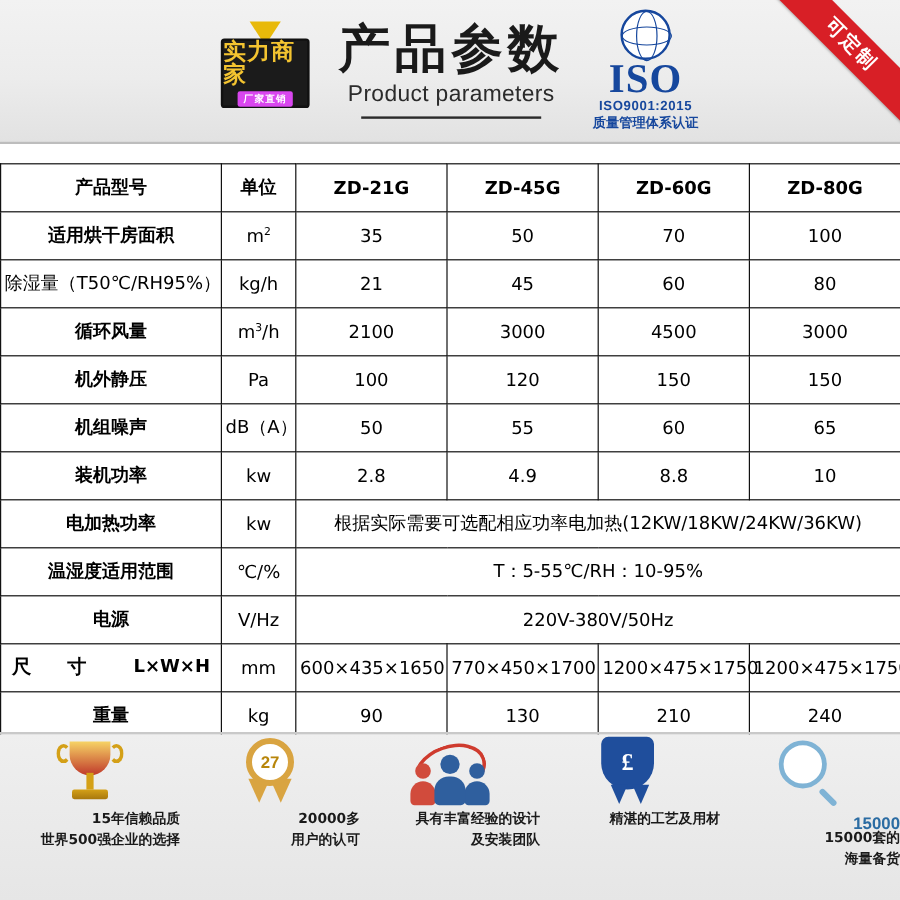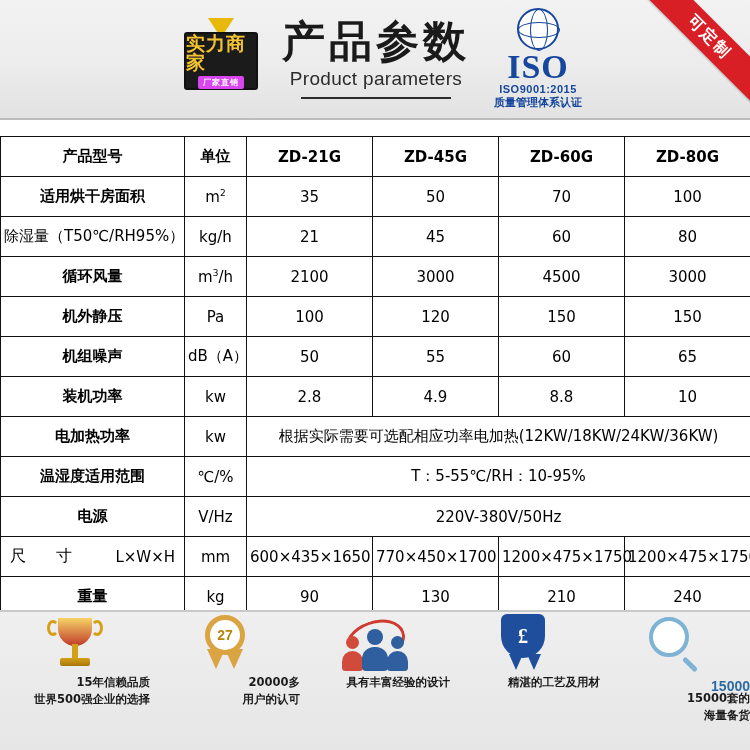--- a/index.html
+++ b/index.html
@@ -165,24 +165,24 @@
   td.unit  { font-size: 14px; }
   td.model { font-size: 16px; font-weight: bold; }
   td.small { font-size: 13.5px; }
   td.xsmall{ font-size: 12.5px; }
   .col-label { width: 184px; }
   .col-unit  { width: 62px; }
   .col-v     { width: 126px; }
 
   .dim-label {
     display: flex;
-    align-items: center;
+    align-items: flex-start;
     justify-content: space-between;
     padding: 0 6px;
-    font-weight: normal;
+    font-weight: bold;
     font-size: 16px;
   }
   .dim-label .d1 { letter-spacing: 7px; }
   .dim-label .d2 { letter-spacing: 0; font-size: 15px; }
   sup { font-size: 9px; }
 
   
   .footer {
     position: absolute;
     left: 0; bottom: 0;
@@ -508,20 +508,21 @@
             <div class="body"></div>
           </div>
         <div class="p p-mid">
             <div class="head"></div>
             <div class="body"></div>
           </div>
       </div>
     </div>
     <div class="f-text">
       <span class="l1">具有丰富经验的设计</span>
+      <span class="l2">及安装团队</span>
     </div>
   </div>
 
   <div class="f-item">
     <div class="f-icon">
       <div class="shield">
         <div class="rb1"></div>
           <div class="rb2"></div>
         <div class="body">£</div>
       </div>

